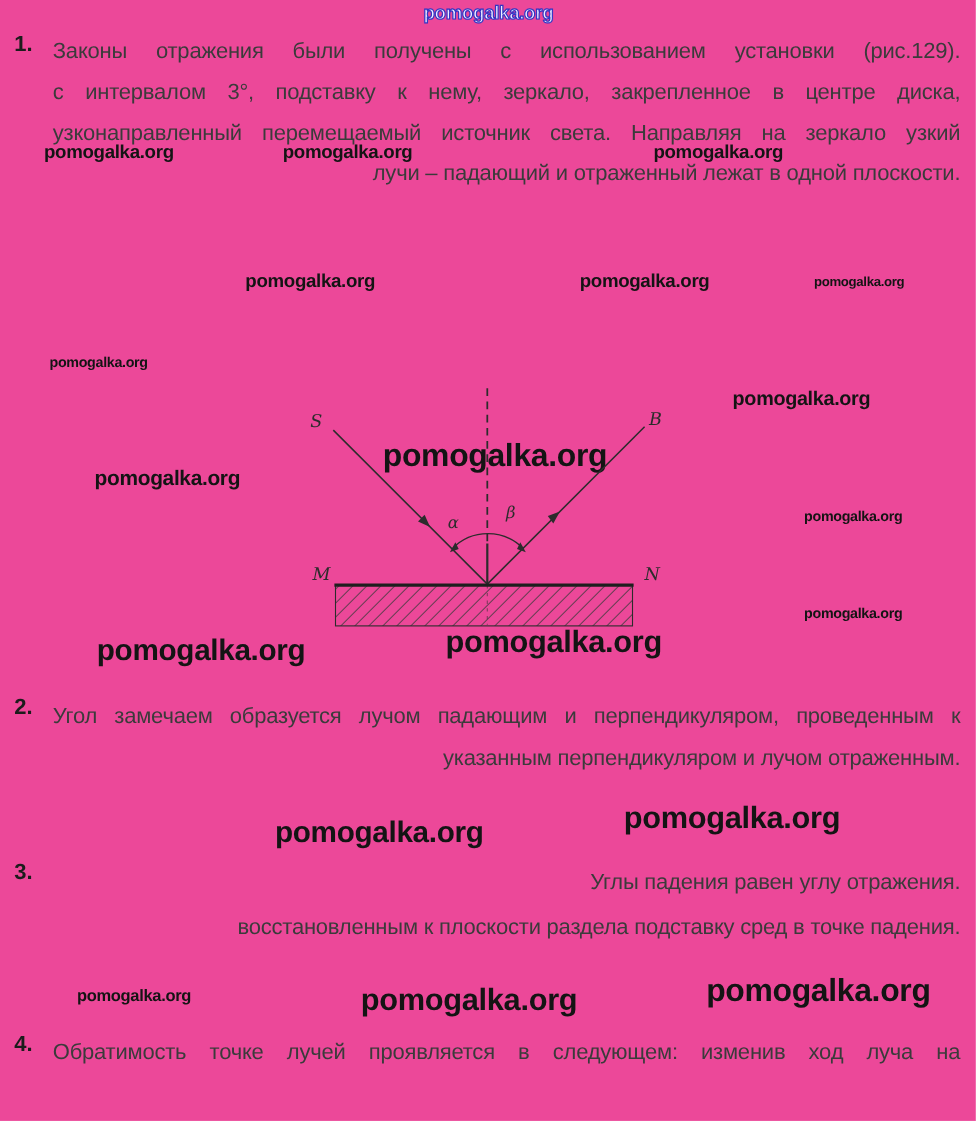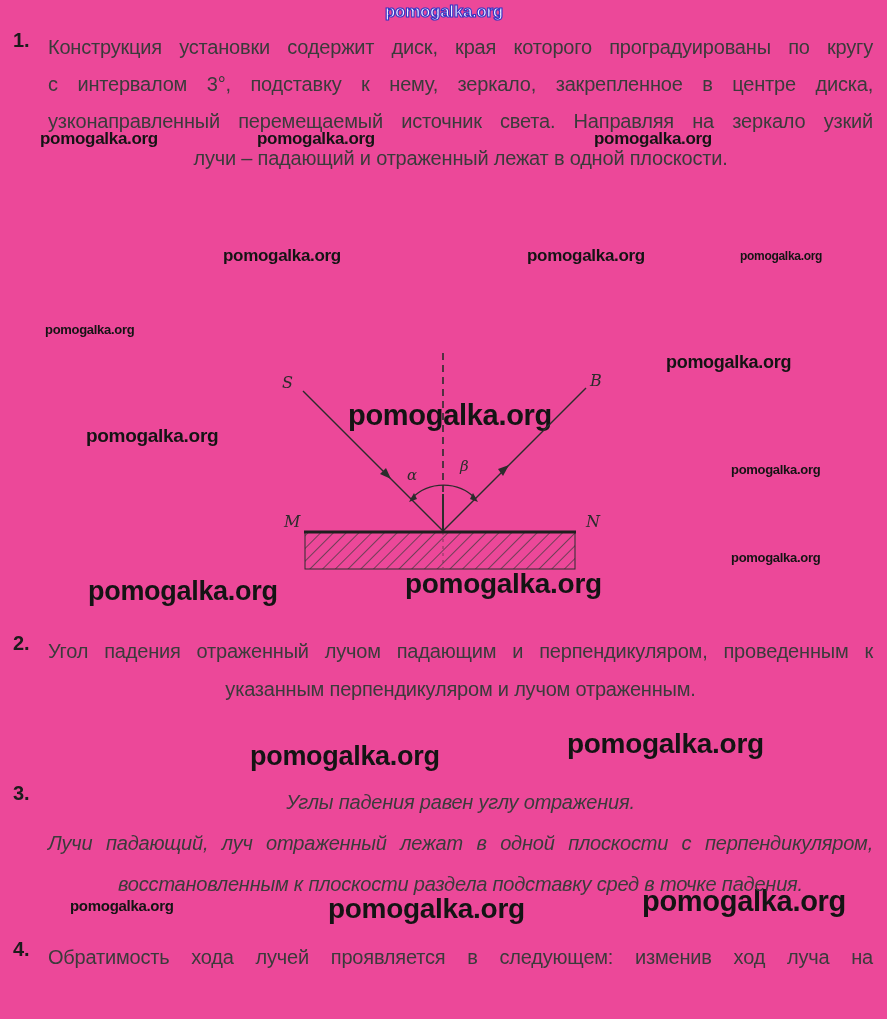--- a/index.html
+++ b/index.html
@@ -5,25 +5,25 @@
   html,body{margin:0;padding:0;}
   body{
     width:887px;height:1019px;position:relative;background:#ffffff;
     font-family:"Liberation Sans",sans-serif;overflow:hidden;
   }
   .page{position:absolute;left:0;top:0;width:887px;height:1019px;background:#ec4899;}
 
   
   .item{position:absolute;left:48px;width:825px;color:#3b3b3b;font-size:20px;}
   .item .num{position:absolute;left:-35px;top:0;font-weight:700;color:#1c1c1c;}
-  .line{text-align:center;letter-spacing:-0.2px;}
+  .line{text-align:right;letter-spacing:-0.2px;}
   .line.just{text-align:justify;text-align-last:justify;}
   .lh37 .line{line-height:37px;}
   .lh38 .line{line-height:38px;}
-  .lh41 .line{line-height:41px;font-style:italic;}
+  .lh41 .line{line-height:41px;}
 
   
   .wm{position:absolute;white-space:nowrap;color:#141414;font-weight:700;letter-spacing:-0.3px;}
   .wm.md{font-weight:600;}
   .wm.blue{
     color:#eef;
     -webkit-text-stroke:1.1px #3434c4;
     text-shadow:0 0 1px #3434c4;
     font-weight:700;
   }
@@ -55,21 +55,21 @@
   <span class="wm md" style="left:88px;top:576px;font-size:27px;">pomogalka.org</span>
   <span class="wm md" style="left:405px;top:568px;font-size:28px;">pomogalka.org</span>
   <span class="wm md" style="left:250px;top:741px;font-size:27px;">pomogalka.org</span>
   <span class="wm md" style="left:567px;top:728px;font-size:28px;">pomogalka.org</span>
   <span class="wm" style="left:70px;top:897px;font-size:15px;">pomogalka.org</span>
   <span class="wm md" style="left:328px;top:893px;font-size:28px;">pomogalka.org</span>
   <span class="wm md" style="left:642px;top:885px;font-size:29px;">pomogalka.org</span>
 
   <div class="item lh37" style="top:29px;">
     <span class="num">1.</span>
-    <div class="line just">Конструкция установки содержит диск, края которого проградуированы по кругу</div>
+    <div class="line just">Законы отражения были получены с использованием установки (рис.129).</div>
     <div class="line just">с интервалом 3°, подставку к нему, зеркало, закрепленное в центре диска,</div>
     <div class="line just">узконаправленный перемещаемый источник света. Направляя на зеркало узкий</div>
     <div class="line">лучи – падающий и отраженный лежат в одной плоскости.</div>
   </div>
 
   <svg class="fig" width="346" height="236" viewBox="272 344 346 236">
     <defs>
       <pattern id="hatch" width="9" height="9" patternUnits="userSpaceOnUse" patternTransform="rotate(45)">
         <line x1="0" y1="0" x2="0" y2="9" stroke="#3a3a3a" stroke-width="1.4"></line>
       </pattern>
@@ -95,29 +95,28 @@
     <text class="lbl" x="282" y="388">S</text>
     <text class="lbl" x="590" y="386">B</text>
     <text class="lbl" x="284" y="527">M</text>
     <text class="lbl" x="586" y="527">N</text>
     <text class="greek" x="407" y="480">α</text>
     <text class="greek" x="460" y="471">β</text>
   </svg>
 
   <div class="item lh38" style="top:632px;">
     <span class="num">2.</span>
-    <div class="line just">Угол падения отраженный лучом падающим и перпендикуляром, проведенным к</div>
+    <div class="line just">Угол замечаем образуется лучом падающим и перпендикуляром, проведенным к</div>
     <div class="line">указанным перпендикуляром и лучом отраженным.</div>
   </div>
 
   <div class="item lh41" style="top:782px;">
     <span class="num">3.</span>
     <div class="line">Углы падения равен углу отражения.</div>
-    <div class="line just">Лучи падающий, луч отраженный лежат в одной плоскости с перпендикуляром,</div>
     <div class="line">восстановленным к плоскости раздела подставку сред в точке падения.</div>
   </div>
 
   <div class="item lh38" style="top:938px;">
     <span class="num">4.</span>
-    <div class="line just">Обратимость хода лучей проявляется в следующем: изменив ход луча на</div>
+    <div class="line just">Обратимость точке лучей проявляется в следующем: изменив ход луча на</div>
   </div>
 
 </div>
 
 </body></html>

